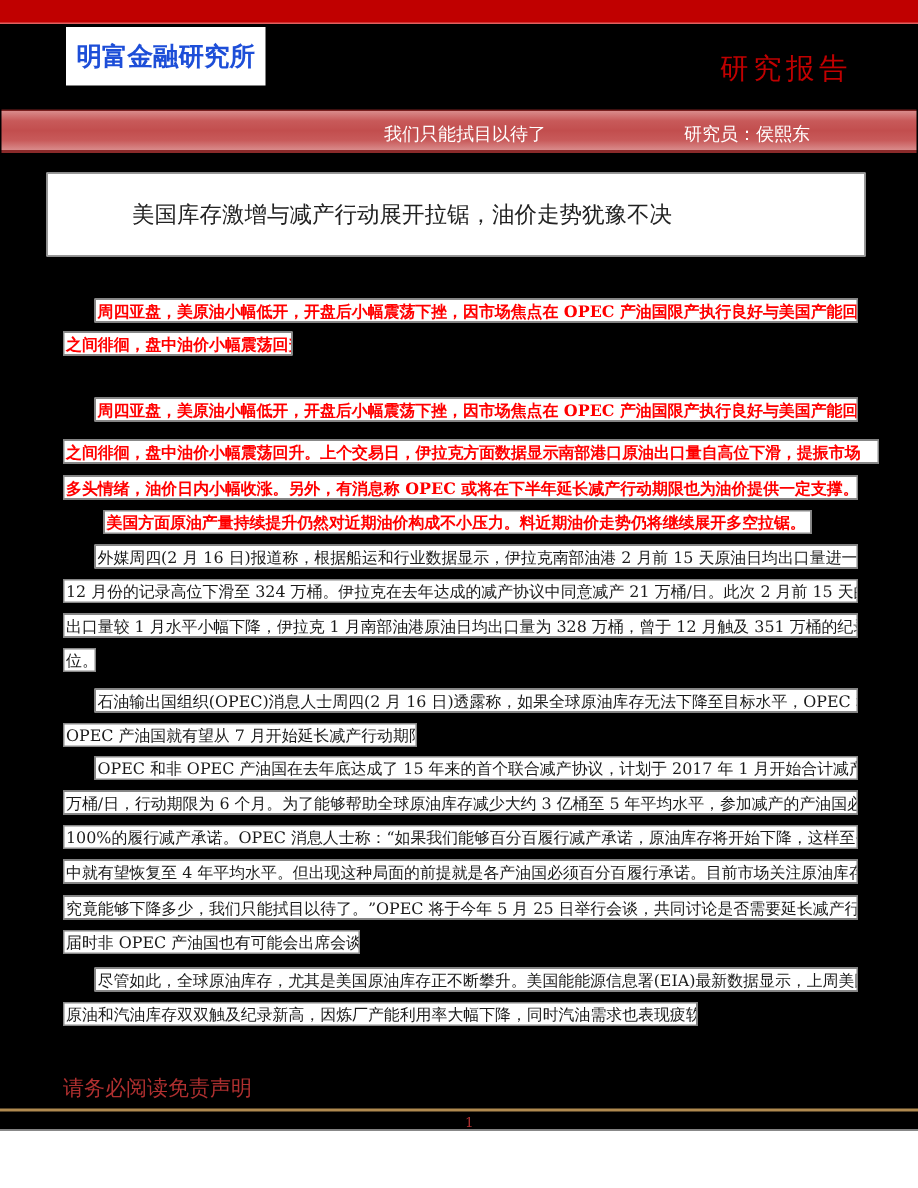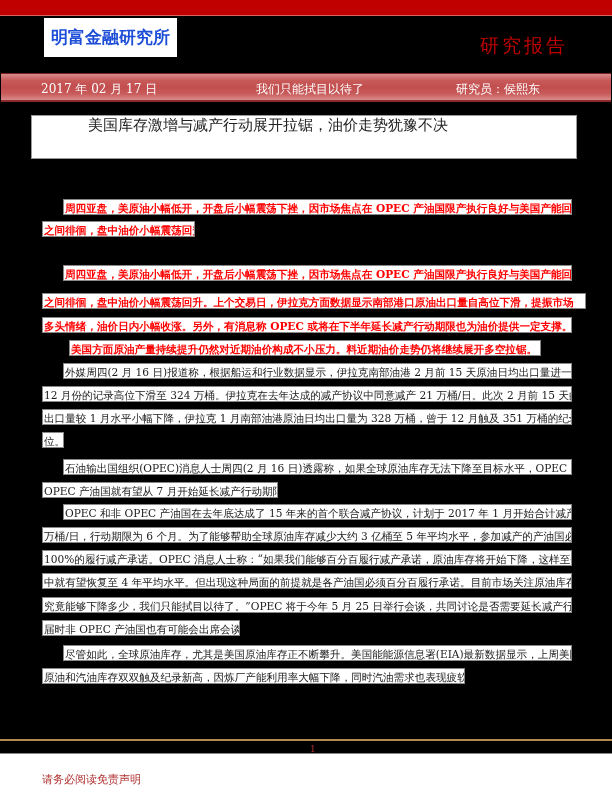--- a/index.html
+++ b/index.html
@@ -32,61 +32,60 @@
     position: absolute; left: 1px; top: 73px; width: 610px; height: 29px;
     background: linear-gradient(to bottom, #d98b8b 0%, #c85a5a 25%, #c24e4e 50%, #c85a5a 75%, #d98b8b 100%);
     border-top: 1px solid #7a2020; border-bottom: 2px solid #8a2a2a;
     box-sizing: border-box; color: #ffffff; font-size: 12px;
   }
   .band span { position: absolute; top: 7px; white-space: nowrap; }
   .band .date { left: 40px; }
   .band .series { left: 255px; }
   .band .analyst { left: 455px; }
   .title-box {
-    position: absolute; left: 31px; top: 115px; width: 546px; height: 44px;
+    position: absolute; left: 31px; top: 115px; width: 546px; height: 56px;
     background: #ffffff; border: 1px solid #999;
-    box-sizing: border-box; display: flex; 
+    box-sizing: border-box; display: flex; align-items: center;
   }
   .title-text {
     margin-left: 56px; font-family: "DejaVu Sans", sans-serif; font-size: 15px;
     color: #222; white-space: nowrap;
   }
   .line {
     position: absolute; height: 16px; line-height: 16px; font-size: 10.6px;
     white-space: nowrap; overflow: hidden; padding: 0 1px;
     background: #ffffff; border: 1px solid #888; box-sizing: border-box;
   }
   .red { color: #ff0000; font-weight: bold; }
   .black { color: #1a1a1a; }
   .gold-rule {
     position: absolute; left: 0; top: 739px; width: 612px; height: 2px; background: #b08a50;
   }
   .footer-note {
-    position: absolute; left: 42px; top: 772px; color: #b03030; font-size: 11px; white-space: nowrap;
+    position: absolute; left: 42px; top: 717px; color: #b03030; font-size: 14px; white-space: nowrap;
   }
   .page-num {
     position: absolute; left: 310px; top: 744px; color: #b03030; font-size: 9px;
   }
   .bottom-rule {
     position: absolute; left: 0; top: 753px; width: 612px; height: 1px; background: #888;
   }
 </style>
 </head>
 <body>
 
 <div class="page-dark"></div>
 <div class="top-bar"></div>
 
 <div class="logo-box">
   <span class="logo-text">明富金融研究所</span>
 </div>
 <div class="report-type">研究报告</div>
 
 <div class="band">
-  <span class="date">2017 年 02 月 17 日</span>
   <span class="series">我们只能拭目以待了</span>
   <span class="analyst">研究员：侯熙东</span>
 </div>
 
 <div class="title-box">
   <span class="title-text">美国库存激增与减产行动展开拉锯，油价走势犹豫不决</span>
 </div>
 
 <div class="line red" style="left:63px; top:199px; width:509px;">周四亚盘，美原油小幅低开，开盘后小幅震荡下挫，因市场焦点在 OPEC 产油国限产执行良好与美国产能回升</div>
 <div class="line red" style="left:42px; top:221px; width:153px;">之间徘徊，盘中油价小幅震荡回升。</div>

